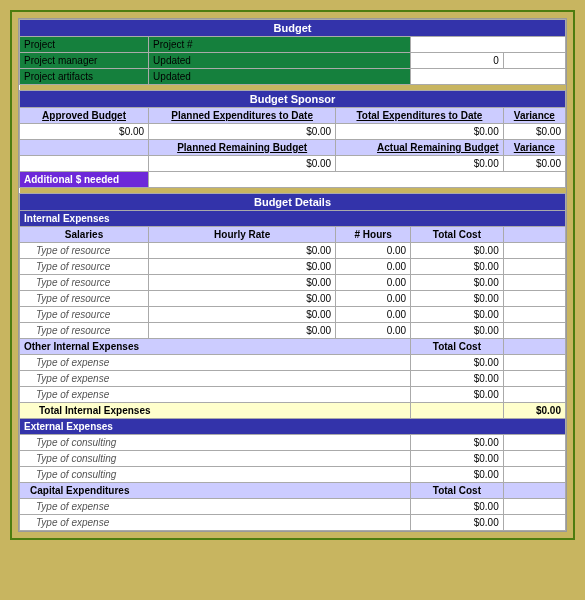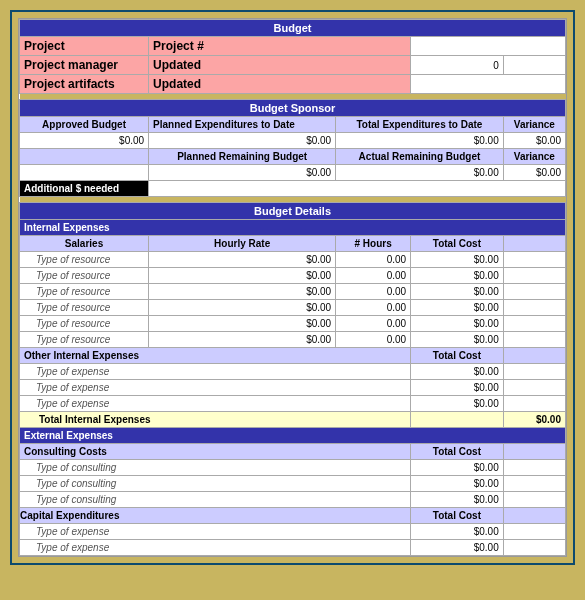--- a/index.html
+++ b/index.html
@@ -9,21 +9,21 @@
       background: #c8b560;
       display: flex;
       justify-content: center;
       align-items: flex-start;
       padding: 10px;
       width: 585px;
       min-height: 600px;
     }
     .outer-border {
       background: #c8b560;
-      border: 2px solid #0c4a6e;
+      border: 2px solid #4d7c0f;
       width: 565px;
       padding: 6px;
     }
     .inner-container {
       background: white;
       border: 1px solid #999;
     }
     table {
       width: 100%;
       border-collapse: collapse;
@@ -39,39 +39,39 @@
       color: white;
       text-align: center;
       font-weight: bold;
       font-size: 11px;
     }
     .sub-header {
       background-color: #ccccff;
       font-weight: bold;
       font-size: 10px;
       text-align: center;
+      text-decoration: underline;
     }
     .label-cell {
-      background-color: #fca5a5;
-      font-size: 12px;
-      font-weight: bold;
+      background-color: #15803d;
+      font-size: 10px;
     }
     .value-cell {
       background-color: white;
       font-size: 10px;
       text-align: right;
     }
     .italic-cell {
       font-style: italic;
       font-size: 10px;
       color: #555;
       padding-left: 16px;
     }
     .red-cell {
-      background-color: #000000;
+      background-color: #6d28d9;
       color: white;
       font-weight: bold;
       font-size: 10px;
     }
     .empty-row td { height: 6px; border: none; background: #c8b560; }
     .total-row {
       font-weight: bold;
       background-color: #ffffcc;
     }
     .internal-header {
@@ -123,36 +123,36 @@
       <tr class="empty-row">
             <td colspan="6"></td>
           </tr>
 
       <tr>
         <td colspan="6" class="header-blue">Budget Sponsor</td>
       </tr>
 
       <tr>
         <td colspan="1" class="sub-header">Approved Budget</td>
-        <td colspan="2" class="sub-header" style="text-align:left;margin-left:8px;">Planned Expenditures to Date</td>
+        <td colspan="2" class="sub-header" style="text-align:center;margin-left:8px;">Planned Expenditures to Date</td>
         <td colspan="2" class="sub-header" style="text-align:center;">Total Expenditures to Date</td>
         <td colspan="1" class="sub-header">Variance</td>
       </tr>
 
       <tr>
         <td class="value-cell">$0.00</td>
         <td colspan="2" class="value-cell" style="text-align:right;">$0.00</td>
         <td colspan="2" class="value-cell" style="text-align:right;">$0.00</td>
         <td class="value-cell">$0.00</td>
       </tr>
 
       <tr>
         <td colspan="1" class="sub-header"></td>
         <td colspan="2" class="sub-header" style="text-align:center;">Planned Remaining Budget</td>
-        <td colspan="2" class="sub-header" style="text-align:center;">Actual Remaining Budget</td>
+        <td colspan="2" class="sub-header" style="text-align:right;">Actual Remaining Budget</td>
         <td colspan="1" class="sub-header">Variance</td>
       </tr>
 
       <tr>
         <td class="value-cell"></td>
         <td colspan="2" class="value-cell" style="text-align:right;">$0.00</td>
         <td colspan="2" class="value-cell" style="text-align:right;">$0.00</td>
         <td class="value-cell">$0.00</td>
       </tr>
 
@@ -249,42 +249,37 @@
         <td colspan="4" class="total-row" style="font-weight:bold; font-size:10px;padding-left:19px;">Total Internal Expenses</td>
         <td class="total-row"></td>
         <td class="value-cell" style="font-weight:bold; background:#ffffcc;">$0.00</td>
       </tr>
 
       <tr>
         <td colspan="6" class="internal-header">External Expenses</td>
       </tr>
 
       <tr>
-        <td colspan="4" class="salaries-header" style="text-align:left; padding-left:4px;">Consulting Costs</td>
-        <td class="salaries-header">Total Cost</td>
-        <td class="salaries-header"></td>
-      </tr>
-      <tr>
         <td colspan="4" class="italic-cell">Type of consulting</td>
         <td class="value-cell">$0.00</td>
         <td class="value-cell"></td>
       </tr>
       <tr>
         <td colspan="4" class="italic-cell">Type of consulting</td>
         <td class="value-cell">$0.00</td>
         <td class="value-cell"></td>
       </tr>
       <tr>
         <td colspan="4" class="italic-cell">Type of consulting</td>
         <td class="value-cell">$0.00</td>
         <td class="value-cell"></td>
       </tr>
 
       <tr>
-        <td colspan="4" class="salaries-header" style="text-align:left; padding-left:0;">Capital Expenditures</td>
+        <td colspan="4" class="salaries-header" style="text-align:left; padding-left:10px;">Capital Expenditures</td>
         <td class="salaries-header">Total Cost</td>
         <td class="salaries-header"></td>
       </tr>
       <tr>
         <td colspan="4" class="italic-cell">Type of expense</td>
         <td class="value-cell">$0.00</td>
         <td class="value-cell"></td>
       </tr>
       <tr>
         <td colspan="4" class="italic-cell">Type of expense</td>

